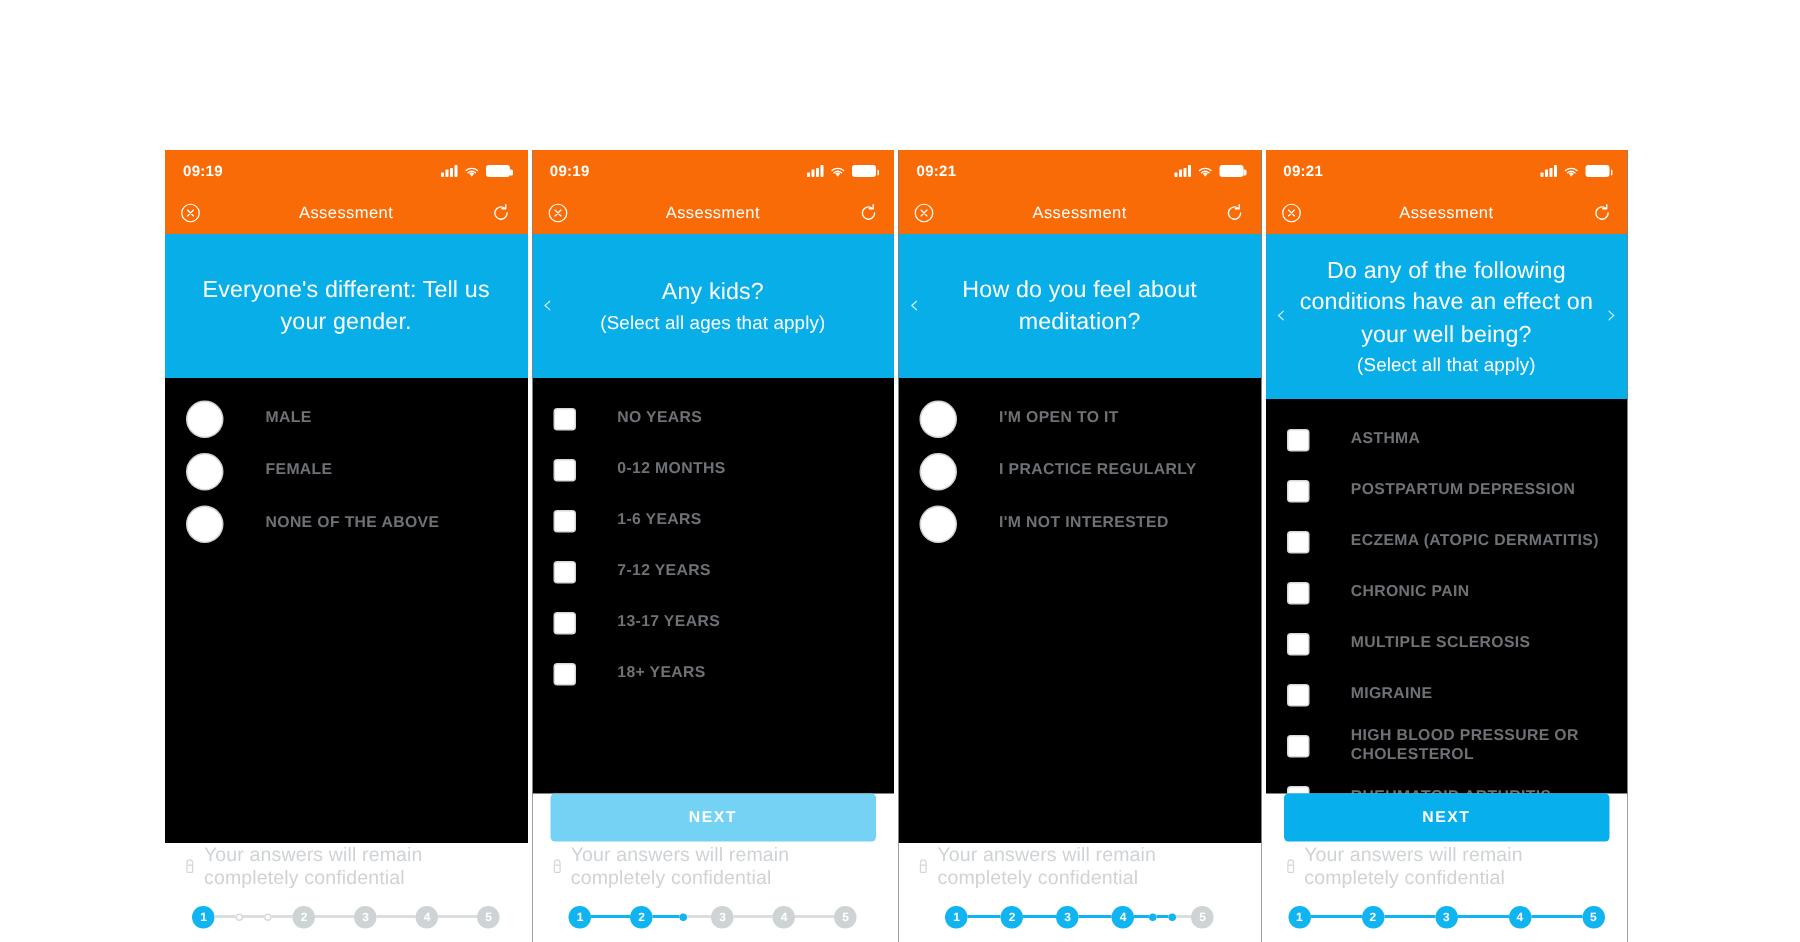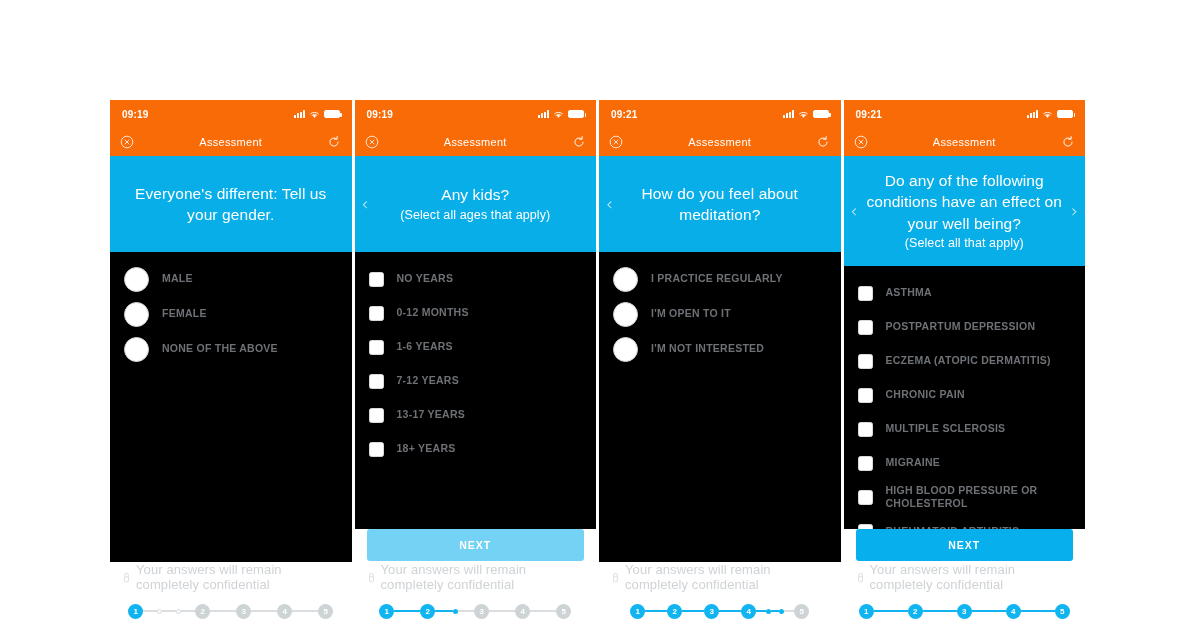--- a/index.html
+++ b/index.html
@@ -134,21 +134,21 @@
   
   .options {
     flex: 1 1 auto;
     position: relative;
     padding: 14px 12px 0 14px;
     overflow: hidden;
   }
   .opt {
     display: flex;
     align-items: center;
-    gap: 13px;
+    gap: 28px;
     min-height: 26px;
     margin-bottom: 9px;
   }
   .opt.tight { margin-bottom: 8px; }
   .radio {
     flex: none;
     width: 25px; height: 25px;
     border: 1.3px solid #d2d2d2;
     border-radius: 50%;
     background: #ffffff;
@@ -442,25 +442,25 @@
             </svg>
           </span>
         </div>
         <div class="qhead">
           <span class="chev chev-left">‹</span>
           <div class="qtext"><span>How do you feel about meditation?</span></div>
         </div>
         <div class="options">
           <div class="opt">
             <span class="radio"></span>
-            <span class="opt-label">I PRACTICE REGULARLY</span>
+            <span class="opt-label">I'M OPEN TO IT</span>
           </div>
           <div class="opt">
             <span class="radio"></span>
-            <span class="opt-label">I'M OPEN TO IT</span>
+            <span class="opt-label">I PRACTICE REGULARLY</span>
           </div>
           <div class="opt">
             <span class="radio"></span>
             <span class="opt-label">I'M NOT INTERESTED</span>
           </div>
         </div>
         <div class="footer">
           <div class="confid">
             <span class="lock-icon">
               <svg viewBox="0 0 12 16" width="9" height="11">

